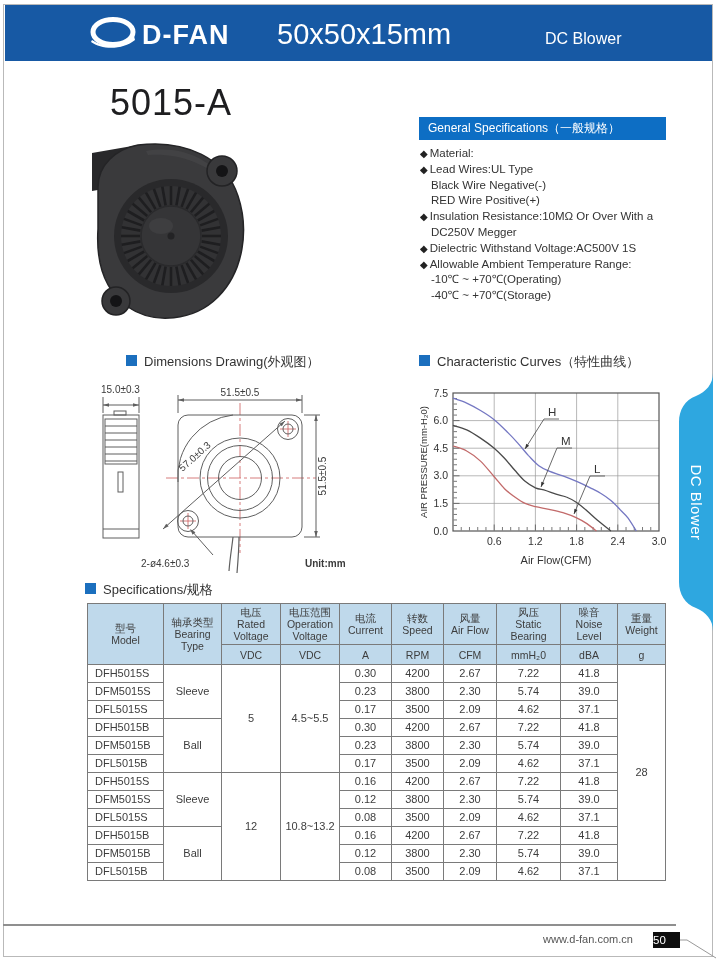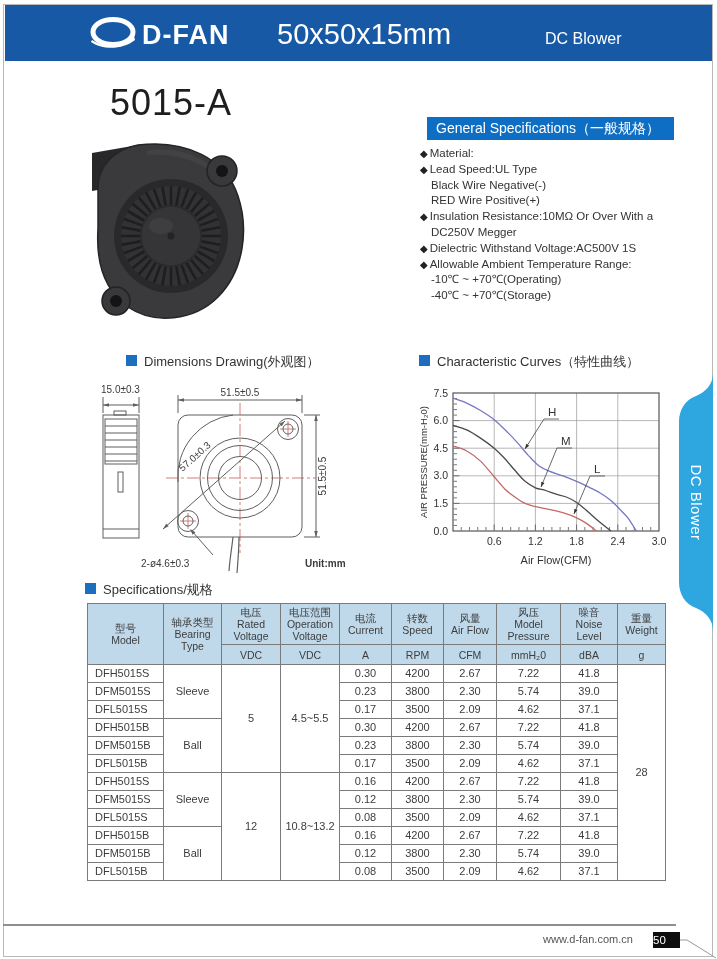--- a/index.html
+++ b/index.html
@@ -14,21 +14,21 @@
   .brand { position:absolute; left:137px; top:15px; color:#fff; font-size:27px; font-weight:bold; letter-spacing:1px; }
   .hsize { position:absolute; left:272px; top:13px; color:#fff; font-size:29px; }
   .hprod { position:absolute; left:540px; top:25px; color:#fff; font-size:16px; }
 
   .model-title { position:absolute; left:110px; top:82px; font-size:36px; color:#1e1e20;
                  font-weight:500; letter-spacing:1px; }
   .fan-photo { position:absolute; left:86px; top:141px; }
 
   
   .gs-bar { position:absolute; left:419px; top:117px; width:247px; height:23px; background:#0D6EC4;
-            color:#fff; font-size:14px; line-height:23px; padding-left:9px;margin-left:8px; }
+            color:#fff; font-size:12px; line-height:23px; padding-left:9px; }
   .gs-list { position:absolute; left:420px; top:146px; width:260px; font-size:11.5px;
              line-height:15.8px; color:#333; }
   .gs-line { white-space:nowrap; }
   .gs-bullet { font-size:10px; margin-right:2px; color:#222; }
   .gs-cont { padding-left:11px; }
 
   
   .sec-title { position:absolute; font-size:13px; color:#333; }
   .sq { display:inline-block; width:11px; height:11px; background:#1B6FBE; margin-right:7px; }
   .st-dims { left:85px; top:353px;margin-left:41px; }
@@ -141,21 +141,21 @@
         <line x1="115.52904034337844" y1="89.61690649232513" x2="134.2403876506104" y2="86.31759111665343"></line>
       </g>
     <circle cx="85" cy="95" r="30" fill="#353537" stroke="#2a2a2c" stroke-width="1.5"></circle>
     <ellipse cx="75" cy="85" rx="12" ry="8" fill="#3e3e40"></ellipse>
     <circle cx="85" cy="95" r="3.5" fill="#232325"></circle>
   </svg>
 
   <div class="gs-bar">General Specifications（一般规格）</div>
   <div class="gs-list" id="gs-list">
       <div class="gs-line"><span class="gs-bullet">◆</span><span>Material:</span></div>
-      <div class="gs-line"><span class="gs-bullet">◆</span><span>Lead Speed:UL Type</span></div>
+      <div class="gs-line"><span class="gs-bullet">◆</span><span>Lead Wires:UL Type</span></div>
       <div class="gs-line gs-cont"><span>Black Wire Negative(-)</span></div>
       <div class="gs-line gs-cont"><span>RED Wire Positive(+)</span></div>
       <div class="gs-line"><span class="gs-bullet">◆</span><span>Insulation Resistance:10MΩ Or Over With a</span></div>
       <div class="gs-line gs-cont"><span>DC250V Megger</span></div>
       <div class="gs-line"><span class="gs-bullet">◆</span><span>Dielectric Withstand Voltage:AC500V 1S</span></div>
       <div class="gs-line"><span class="gs-bullet">◆</span><span>Allowable Ambient Temperature Range:</span></div>
       <div class="gs-line gs-cont"><span>-10℃ ~ +70℃(Operating)</span></div>
       <div class="gs-line gs-cont"><span>-40℃ ~ +70℃(Storage)</span></div>
     </div>
 
@@ -369,21 +369,21 @@
             <td>
               <div>转数</div>
               <div>Speed</div>
             </td>
             <td>
               <div>风量</div>
               <div>Air Flow</div>
             </td>
             <td>
               <div>风压</div>
-              <div>Model Pressure</div>
+              <div>Static Bearing</div>
             </td>
             <td>
               <div>噪音</div>
               <div>Noise Level</div>
             </td>
             <td>
               <div>重量</div>
               <div>Weight</div>
             </td>
           </tr>

